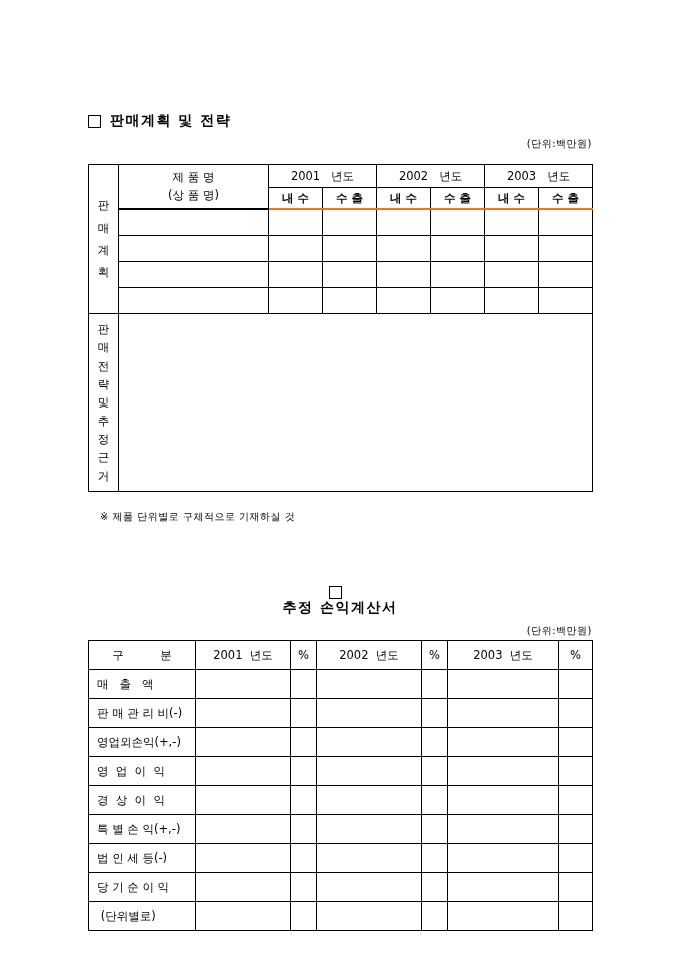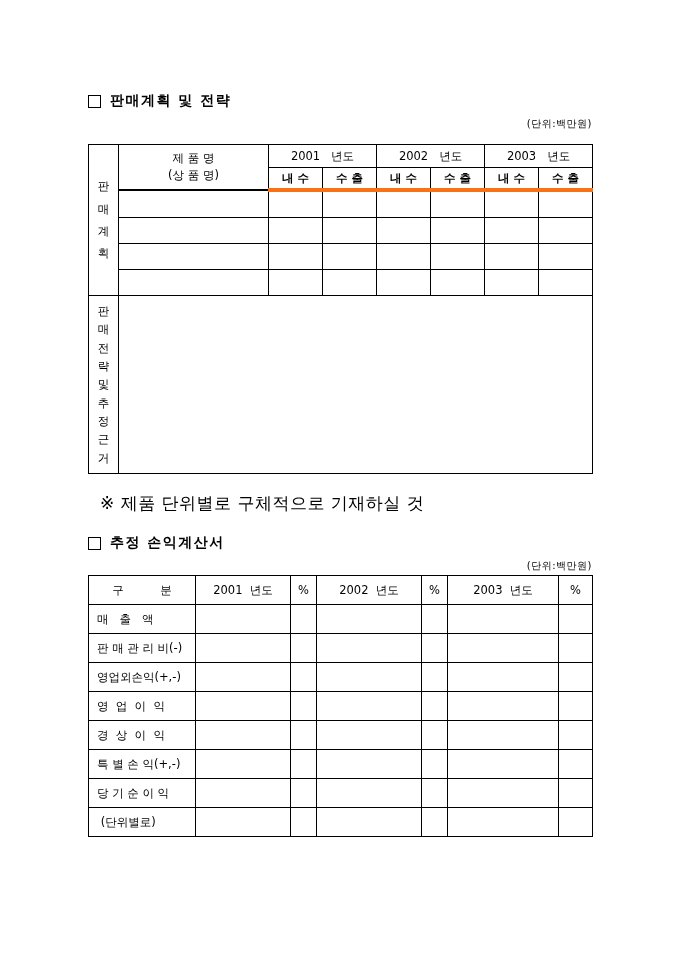--- a/index.html
+++ b/index.html
@@ -11,21 +11,21 @@
   }
   .page {
     box-sizing: border-box;
     width: 680px; height: 962px;
     padding: 92px 88px 0 88px;
     overflow: hidden;
     background: #ffffff;
   }
   .sec-title {
     display: flex; align-items: center;
-    font-size: 14px; font-weight: bold; letter-spacing: 1.5px;
+    font-size: 14px; font-weight: bold; letter-spacing: 1.5px; margin-top: 20px;
   }
   .cbx {
     display: inline-block;
     width: 11px; height: 11px;
     border: 1.5px solid #000;
     margin-right: 9px;
     flex: 0 0 auto;
   }
   .unit { font-size: 10px; text-align: right; margin-top: 7px; letter-spacing: 0.5px; }
 
@@ -35,31 +35,31 @@
   }
   td {
     border: 1px solid #000;
     padding: 0; text-align: center; vertical-align: middle;
     overflow: hidden;
   }
 
   
   .t1 { margin-top: 13px; }
   .t1 .h1 td { height: 22px; white-space: pre; }
-  .t1 .h2 td { height: 20px; border-bottom: 4px solid #f97316; font-weight: bold; }
+  .t1 .h2 td { height: 20px; border-bottom: 2px solid #f97316; font-weight: bold; }
   .t1 .prod { white-space: pre-line; line-height: 1.5; border-bottom: 2px solid #000; }
   .vlabel { white-space: pre-line; line-height: 1.95; text-align: center; }
   .vlabel.strategy { line-height: 1.6; }
   .t1 .drow td { height: 25px; }
   .t1 .bigcell { height: 177px; }
 
-  .note { font-size: 17px; margin: 18px 0 0 12px; letter-spacing: 0.5px; }
+  .note { font-size: 10px; margin: 18px 0 0 12px; letter-spacing: 0.5px; }
 
   
-  .sec2 { margin-top: 19px; }
+  .sec2 { margin-top: 62px; flex-direction: column; }
   .t2 { margin-top: 2px; }
   .t2 td { height: 28px; }
   .t2 .head td { white-space: pre; }
   .t2 .rlabel { text-align: left; padding-left: 8px; white-space: pre; border-radius: 10px; }
 </style>
 </head>
 <body>
 
 <div class="page">
 
@@ -227,20 +227,29 @@
       <tr>
         <td class="rlabel">특 별 손 익(+,-)</td>
         <td></td>
           <td></td>
         <td></td>
           <td></td>
         <td></td>
           <td></td>
       </tr>
       <tr>
+        <td class="rlabel">법 인 세 등(-)</td>
+        <td></td>
+          <td></td>
+        <td></td>
+          <td></td>
+        <td></td>
+          <td></td>
+      </tr>
+      <tr>
         <td class="rlabel">당 기 순 이 익</td>
         <td></td>
           <td></td>
         <td></td>
           <td></td>
         <td></td>
           <td></td>
       </tr>
       <tr>
         <td class="rlabel"> (단위별로)</td>

